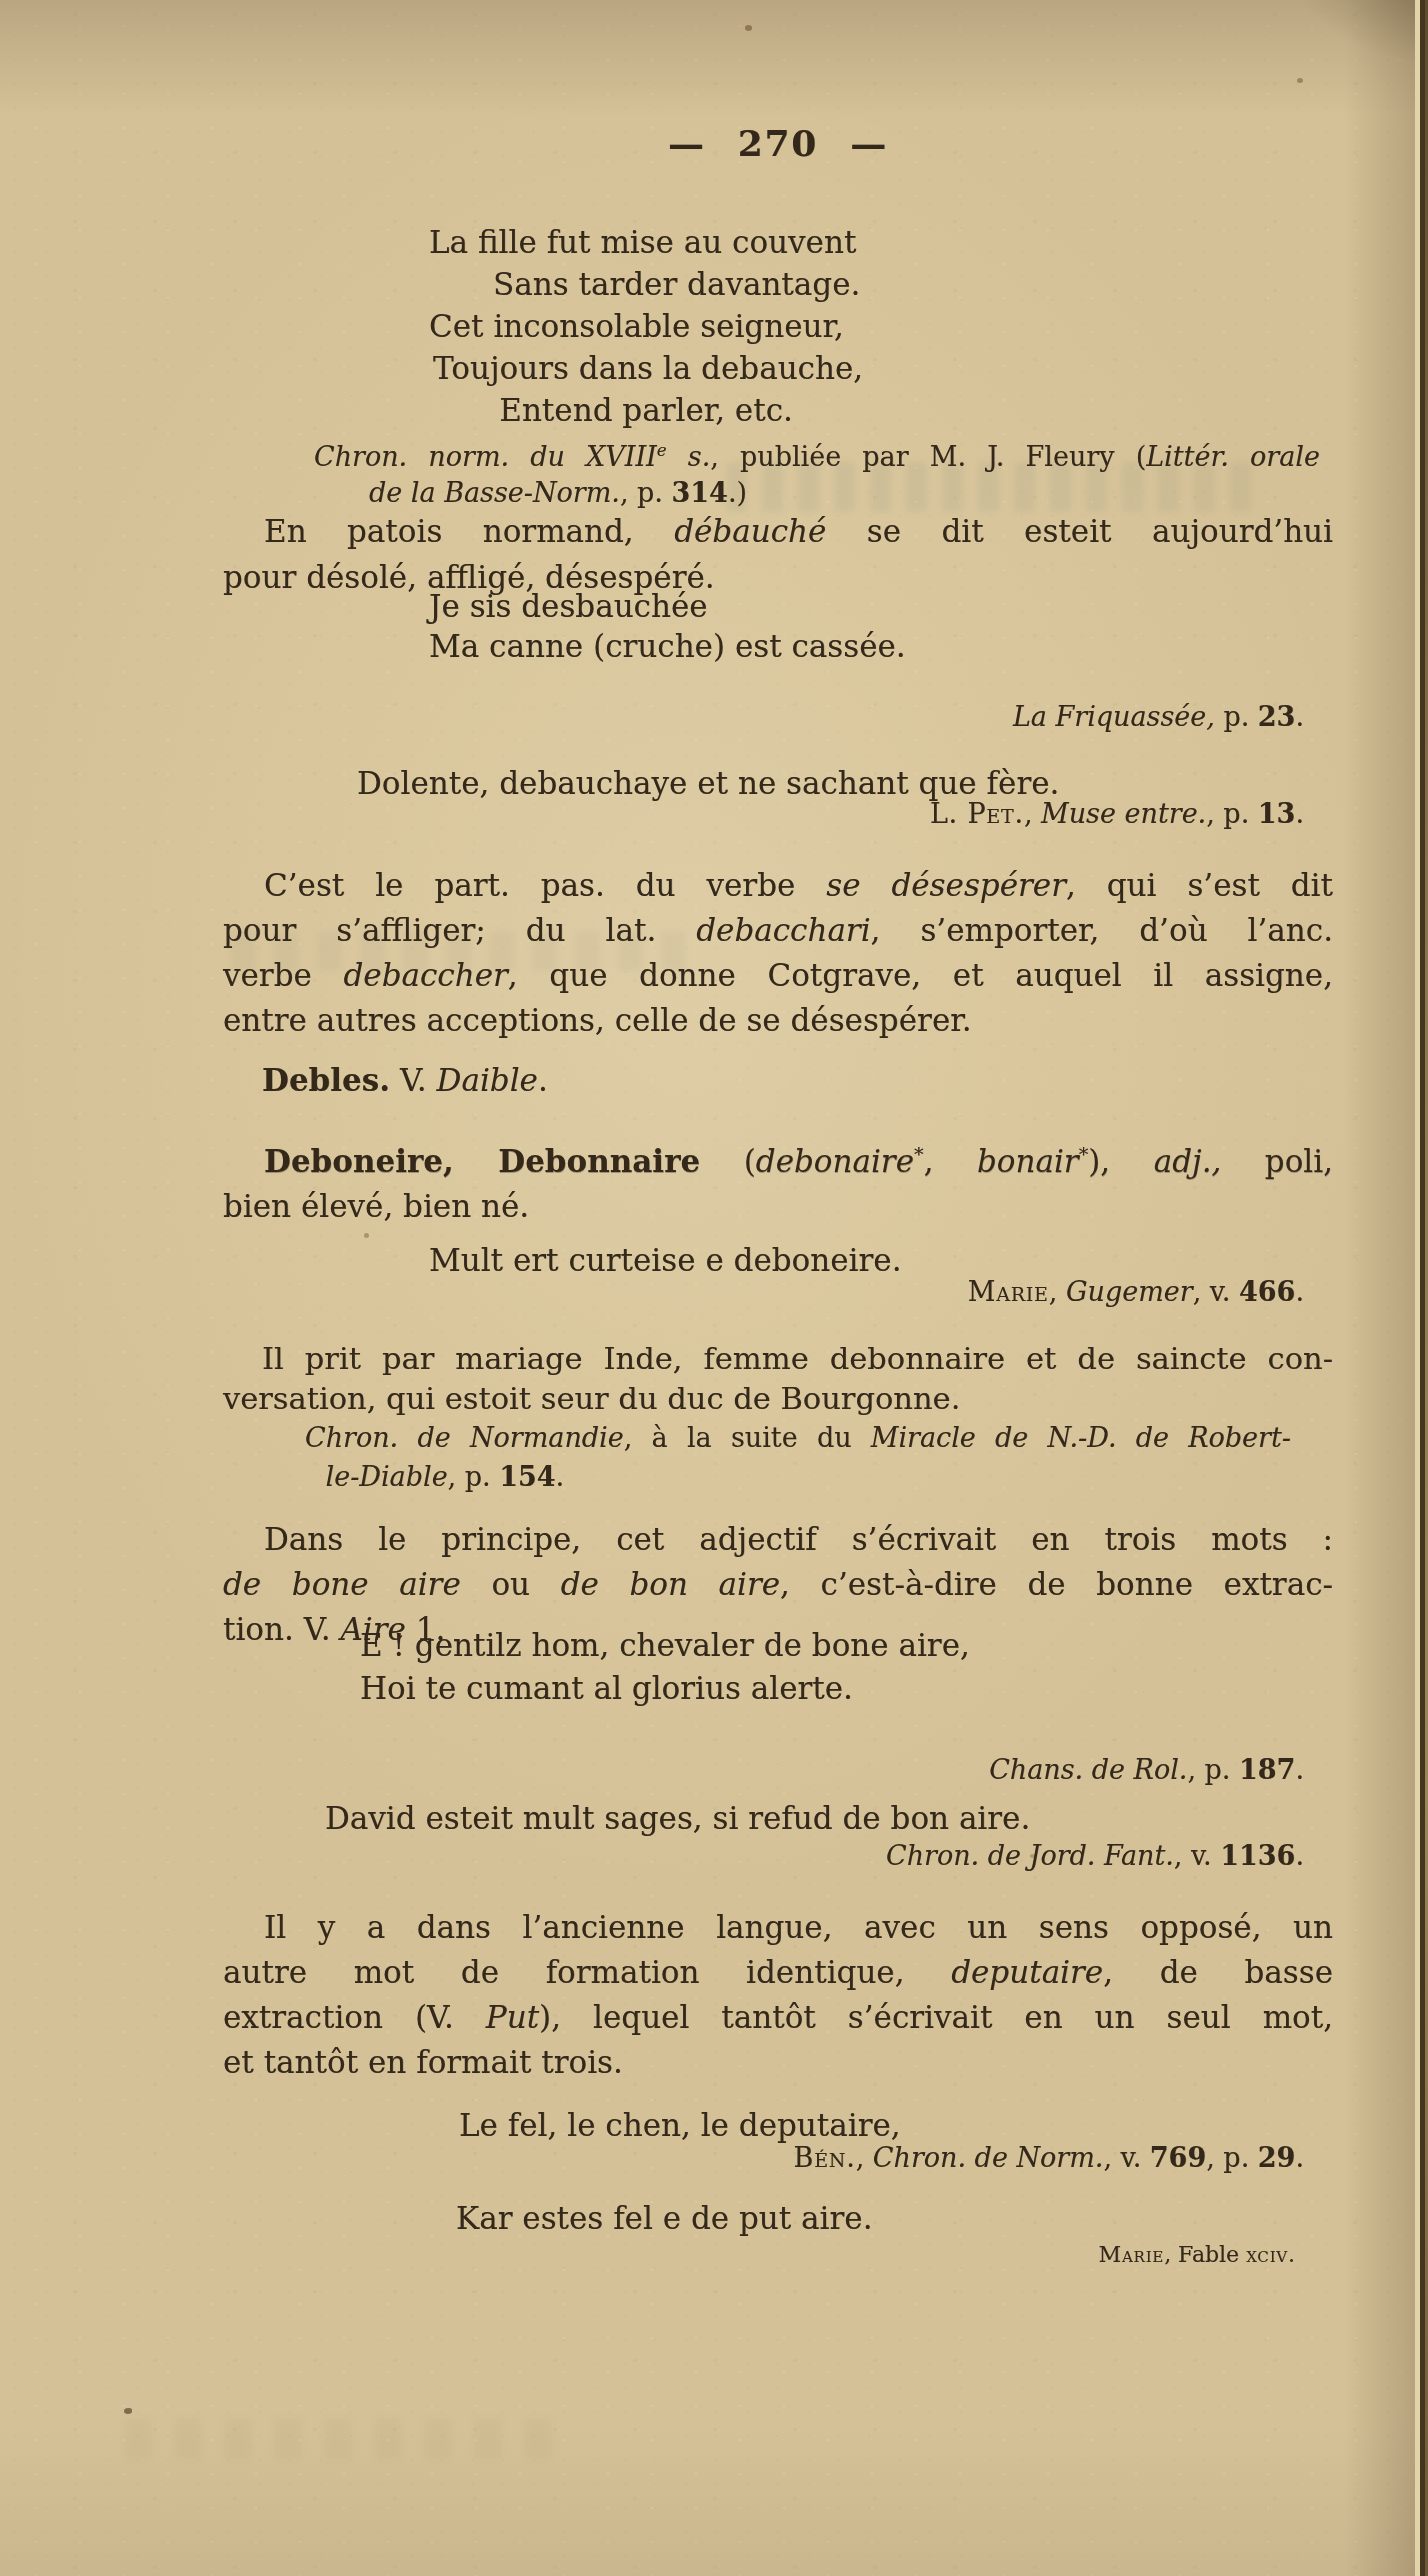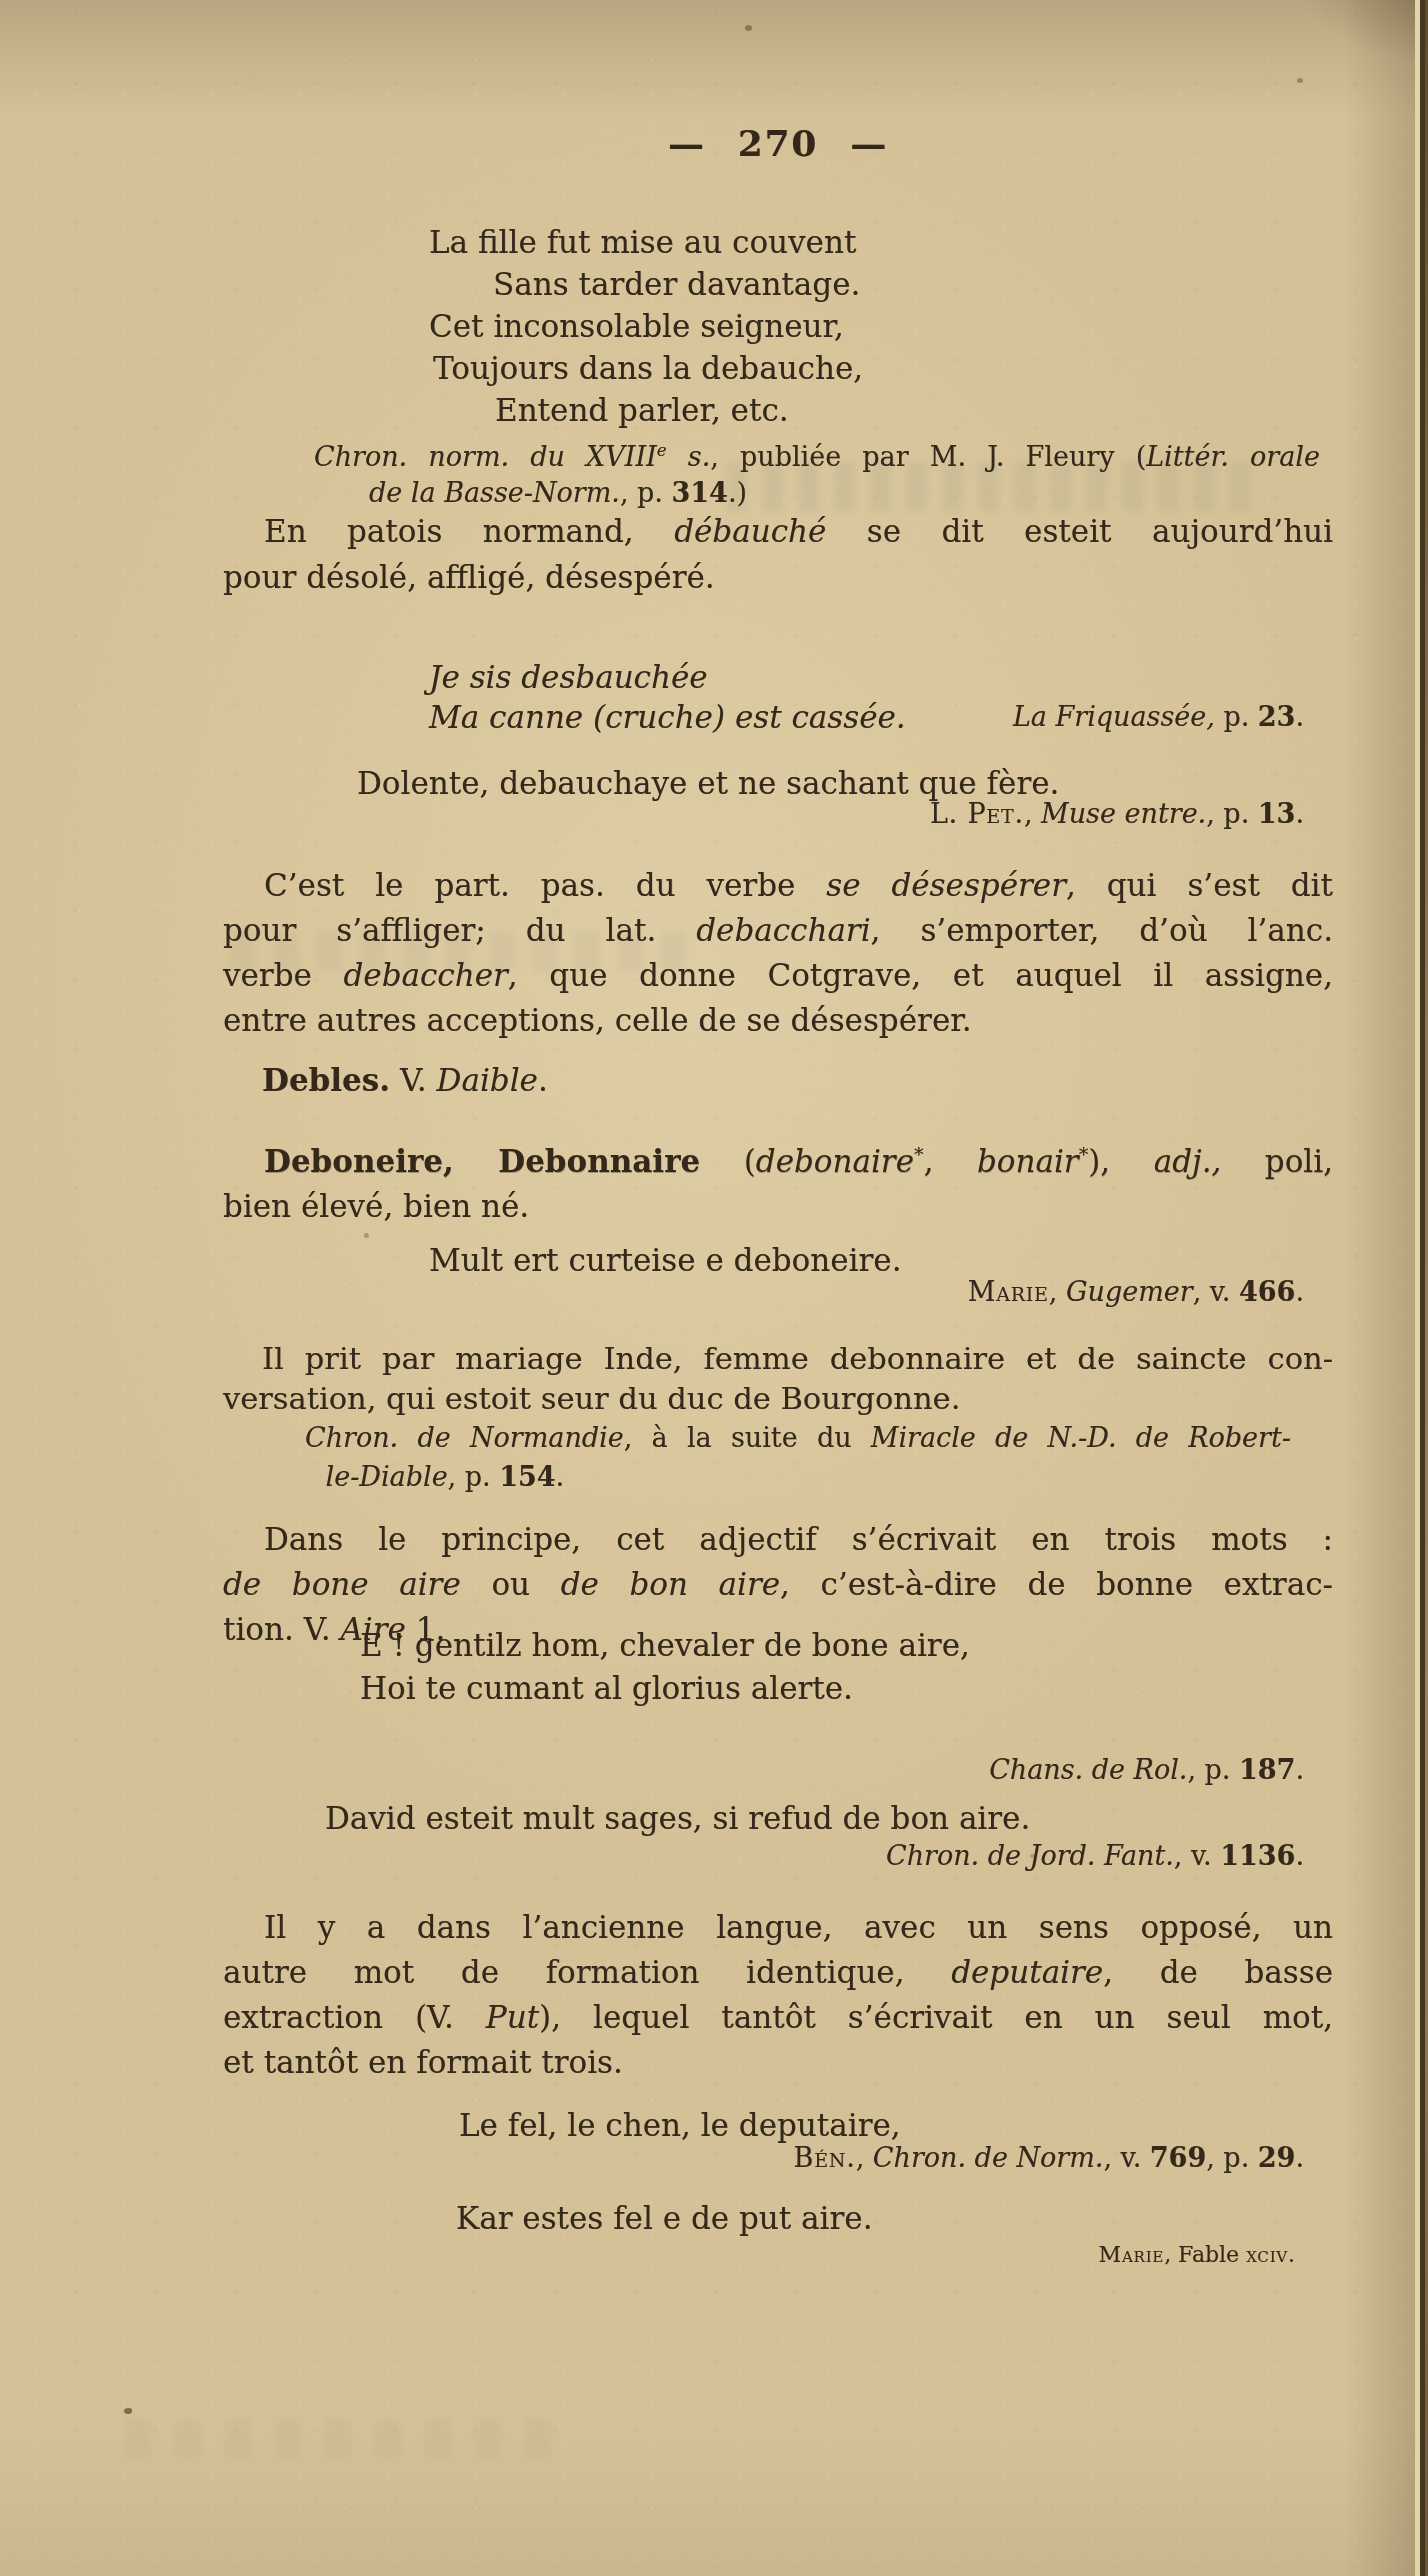--- a/index.html
+++ b/index.html
@@ -76,31 +76,31 @@
   <header class="page-header ink">
     <span>— 270 —</span>
   </header>
 
   <main id="text-blocks">
       <div class="block ink verse" style="top: 221px; left: 429px; font-size: 31px;">
         <div class="line" style="line-height: 42px;"><span>La fille fut mise au couvent</span></div>
         <div class="line" style="line-height: 42px; margin-left: 64px;"><span>Sans tarder davantage.</span></div>
         <div class="line" style="line-height: 42px;"><span>Cet inconsolable seigneur,</span></div>
         <div class="line" style="line-height: 42px; margin-left: 4.1px;"><span>Toujours dans la debauche,</span></div>
-        <div class="line" style="line-height: 42px; margin-left: 66px;"><span>Entend parler, etc.</span></div>
+        <div class="line" style="line-height: 42px;  text-align: center;"><span>Entend parler, etc.</span></div>
       </div>
       <div class="block ink cite" style="top: 432px; left: 314px; width: 1006px; font-size: 27px;">
         <div class="line just" style="line-height: 36px;"><span class="r-i">Chron. norm. du XVIII</span><span class="r-isup">e</span><span class="r-i"> s.</span><span>, publiée par M. J. Fleury (</span><span class="r-i">Littér. orale</span></div>
         <div class="line" style="line-height: 36px; margin-left: 55px;"><span class="r-i">de la Basse-Norm.</span><span>, p. </span><span class="r-b">314</span><span>.)</span></div>
       </div>
       <div class="block ink para" style="top: 508px; left: 223px; width: 1110px; font-size: 31px;">
         <div class="line just" style="line-height: 46px; margin-left: 41px;"><span>En patois normand, </span><span class="r-i">débauché</span><span> se dit esteit aujourd’hui</span></div>
         <div class="line" style="line-height: 46px;"><span>pour désolé, affligé, désespéré.</span></div>
       </div>
-      <div class="block ink verse" style="top: 657px; left: 429px; font-size: 31px; font-style: italic;">
+      <div class="block ink verse" style="top: 586px; left: 429px; font-size: 31px;">
         <div class="line" style="line-height: 40px;"><span>Je sis desbauchée</span></div>
         <div class="line" style="line-height: 40px;"><span>Ma canne (cruche) est cassée.</span></div>
       </div>
       <div class="block ink cite cite-r" style="top: 700px; right: 125px; font-size: 27px;">
         <div class="line" style="line-height: 33px;"><span class="r-i">La Friquassée,</span><span> p. </span><span class="r-b">23</span><span>.</span></div>
       </div>
       <div class="block ink quote" style="top: 764px; left: 357px; font-size: 31px;">
         <div class="line" style="line-height: 38px;"><span>Dolente, debauchaye et ne sachant que fère.</span></div>
       </div>
       <div class="block ink cite cite-r" style="top: 797px; right: 125px; font-size: 27px;">

